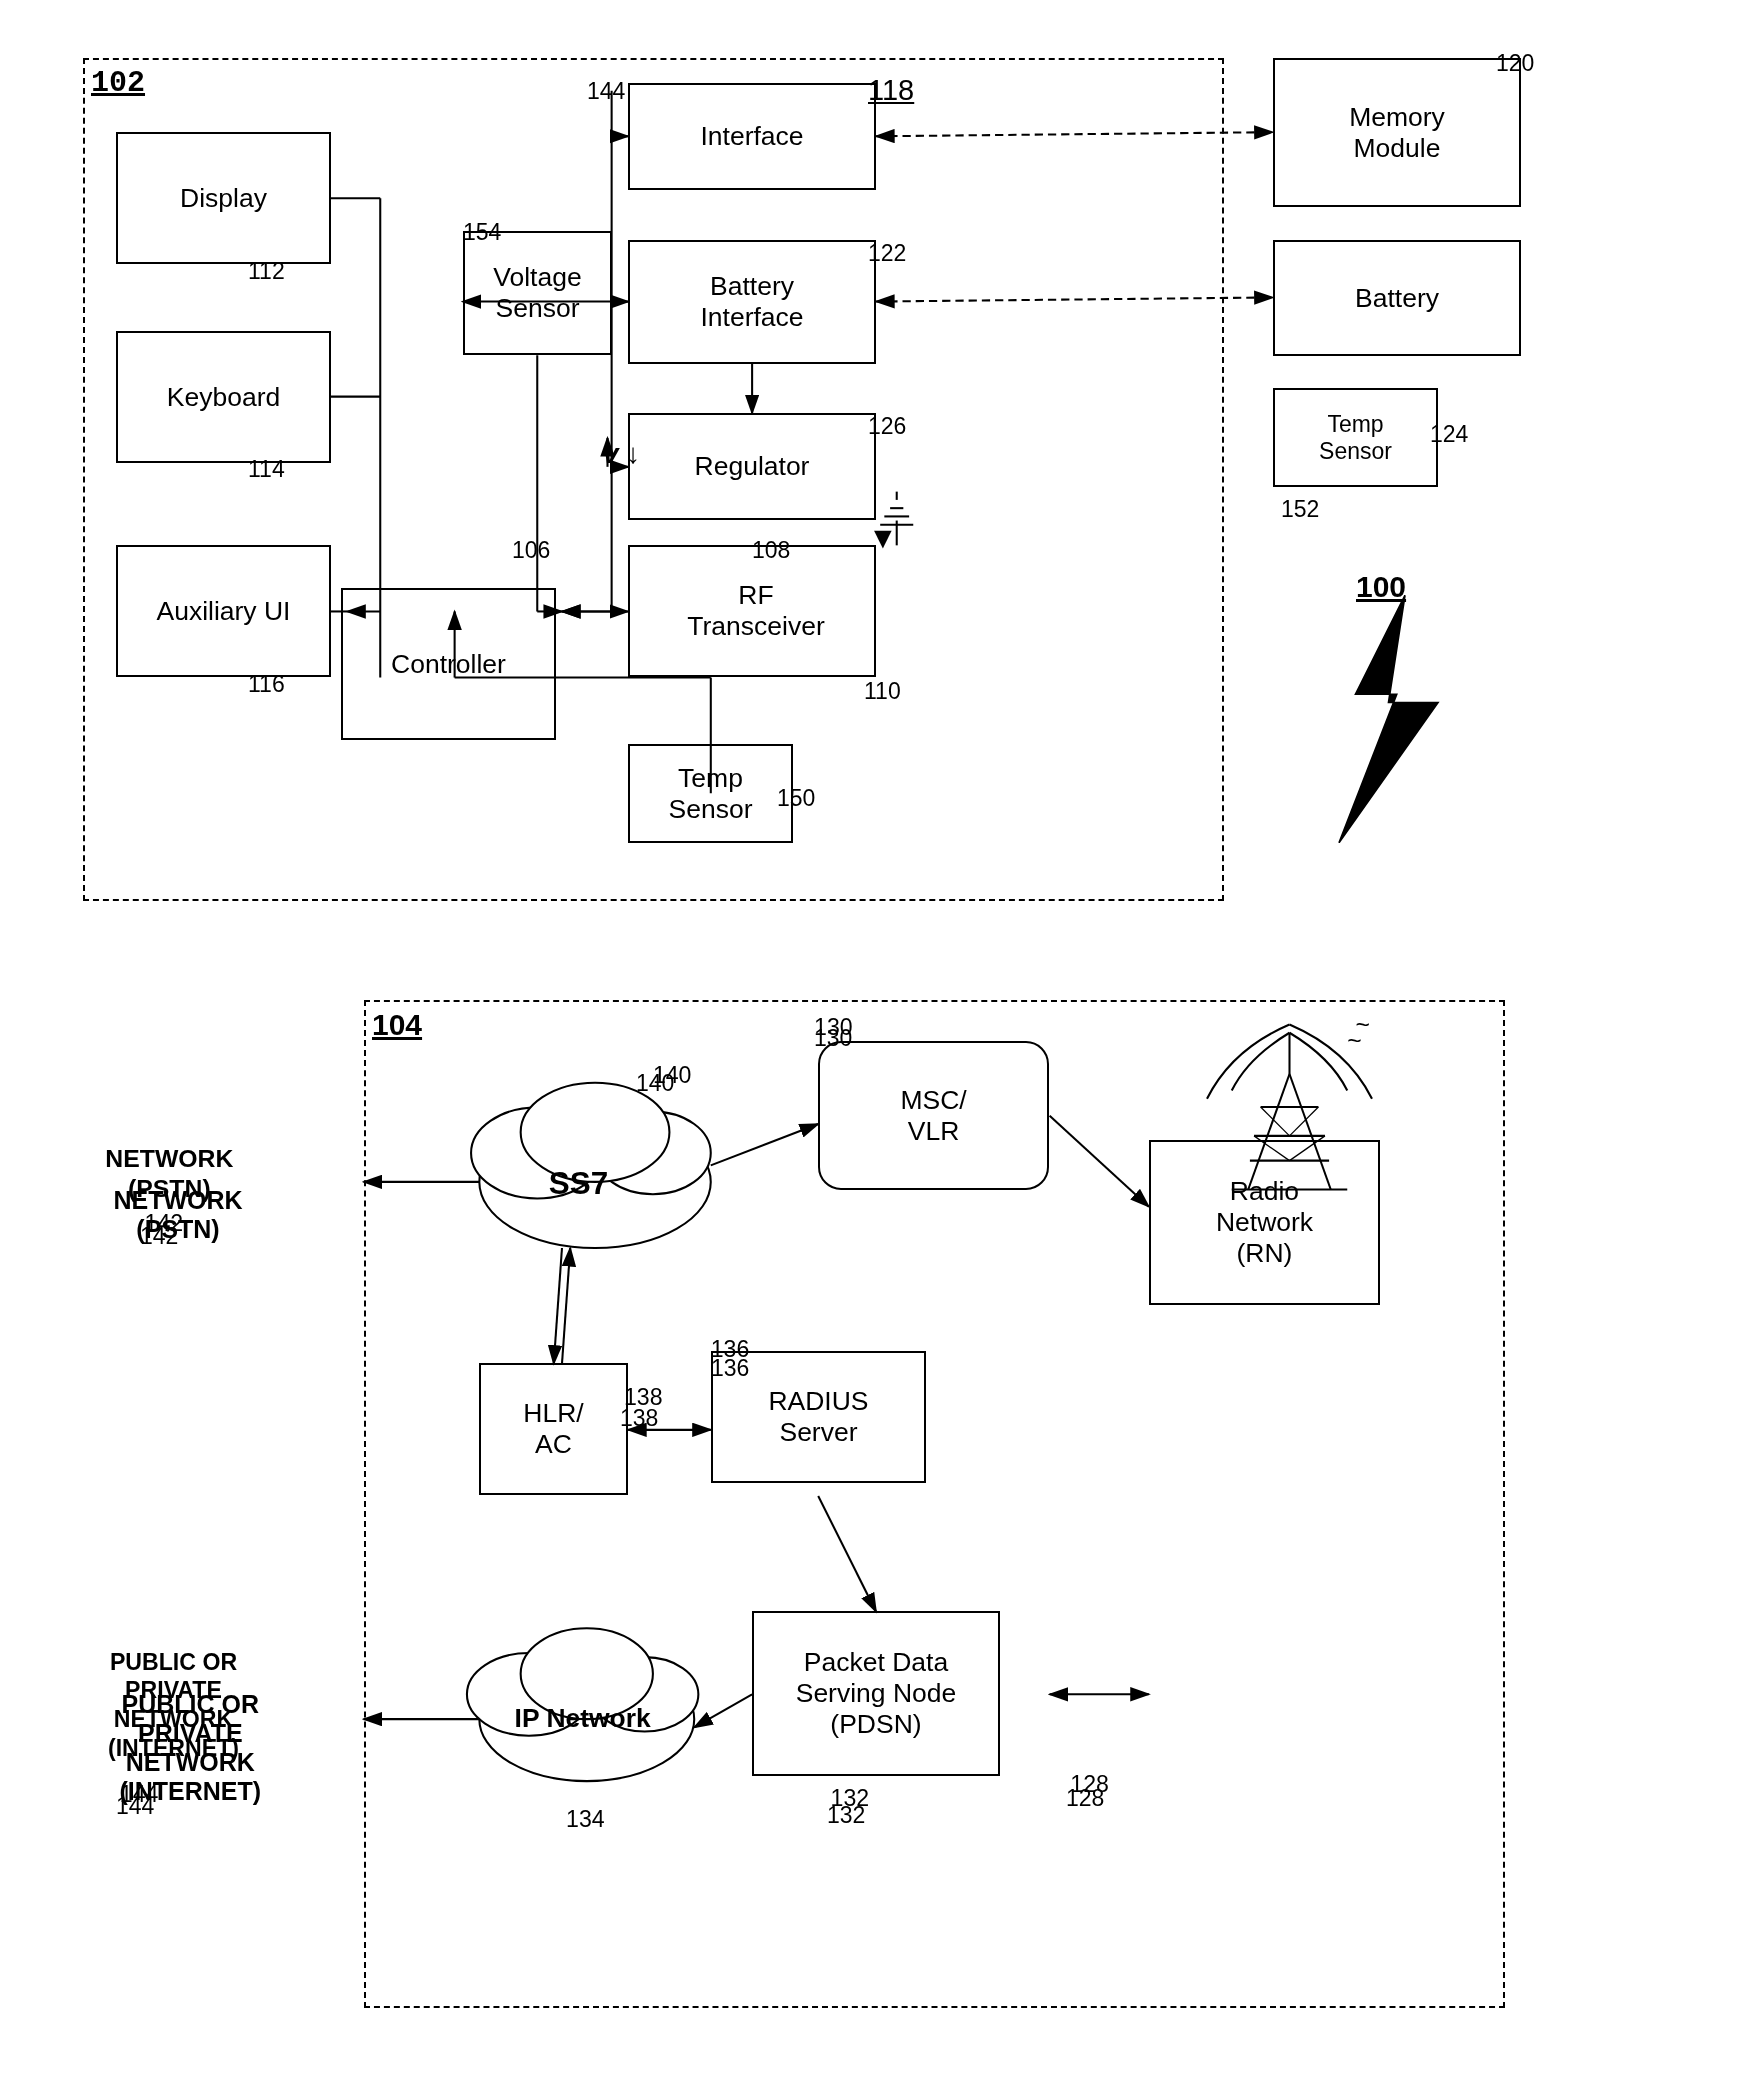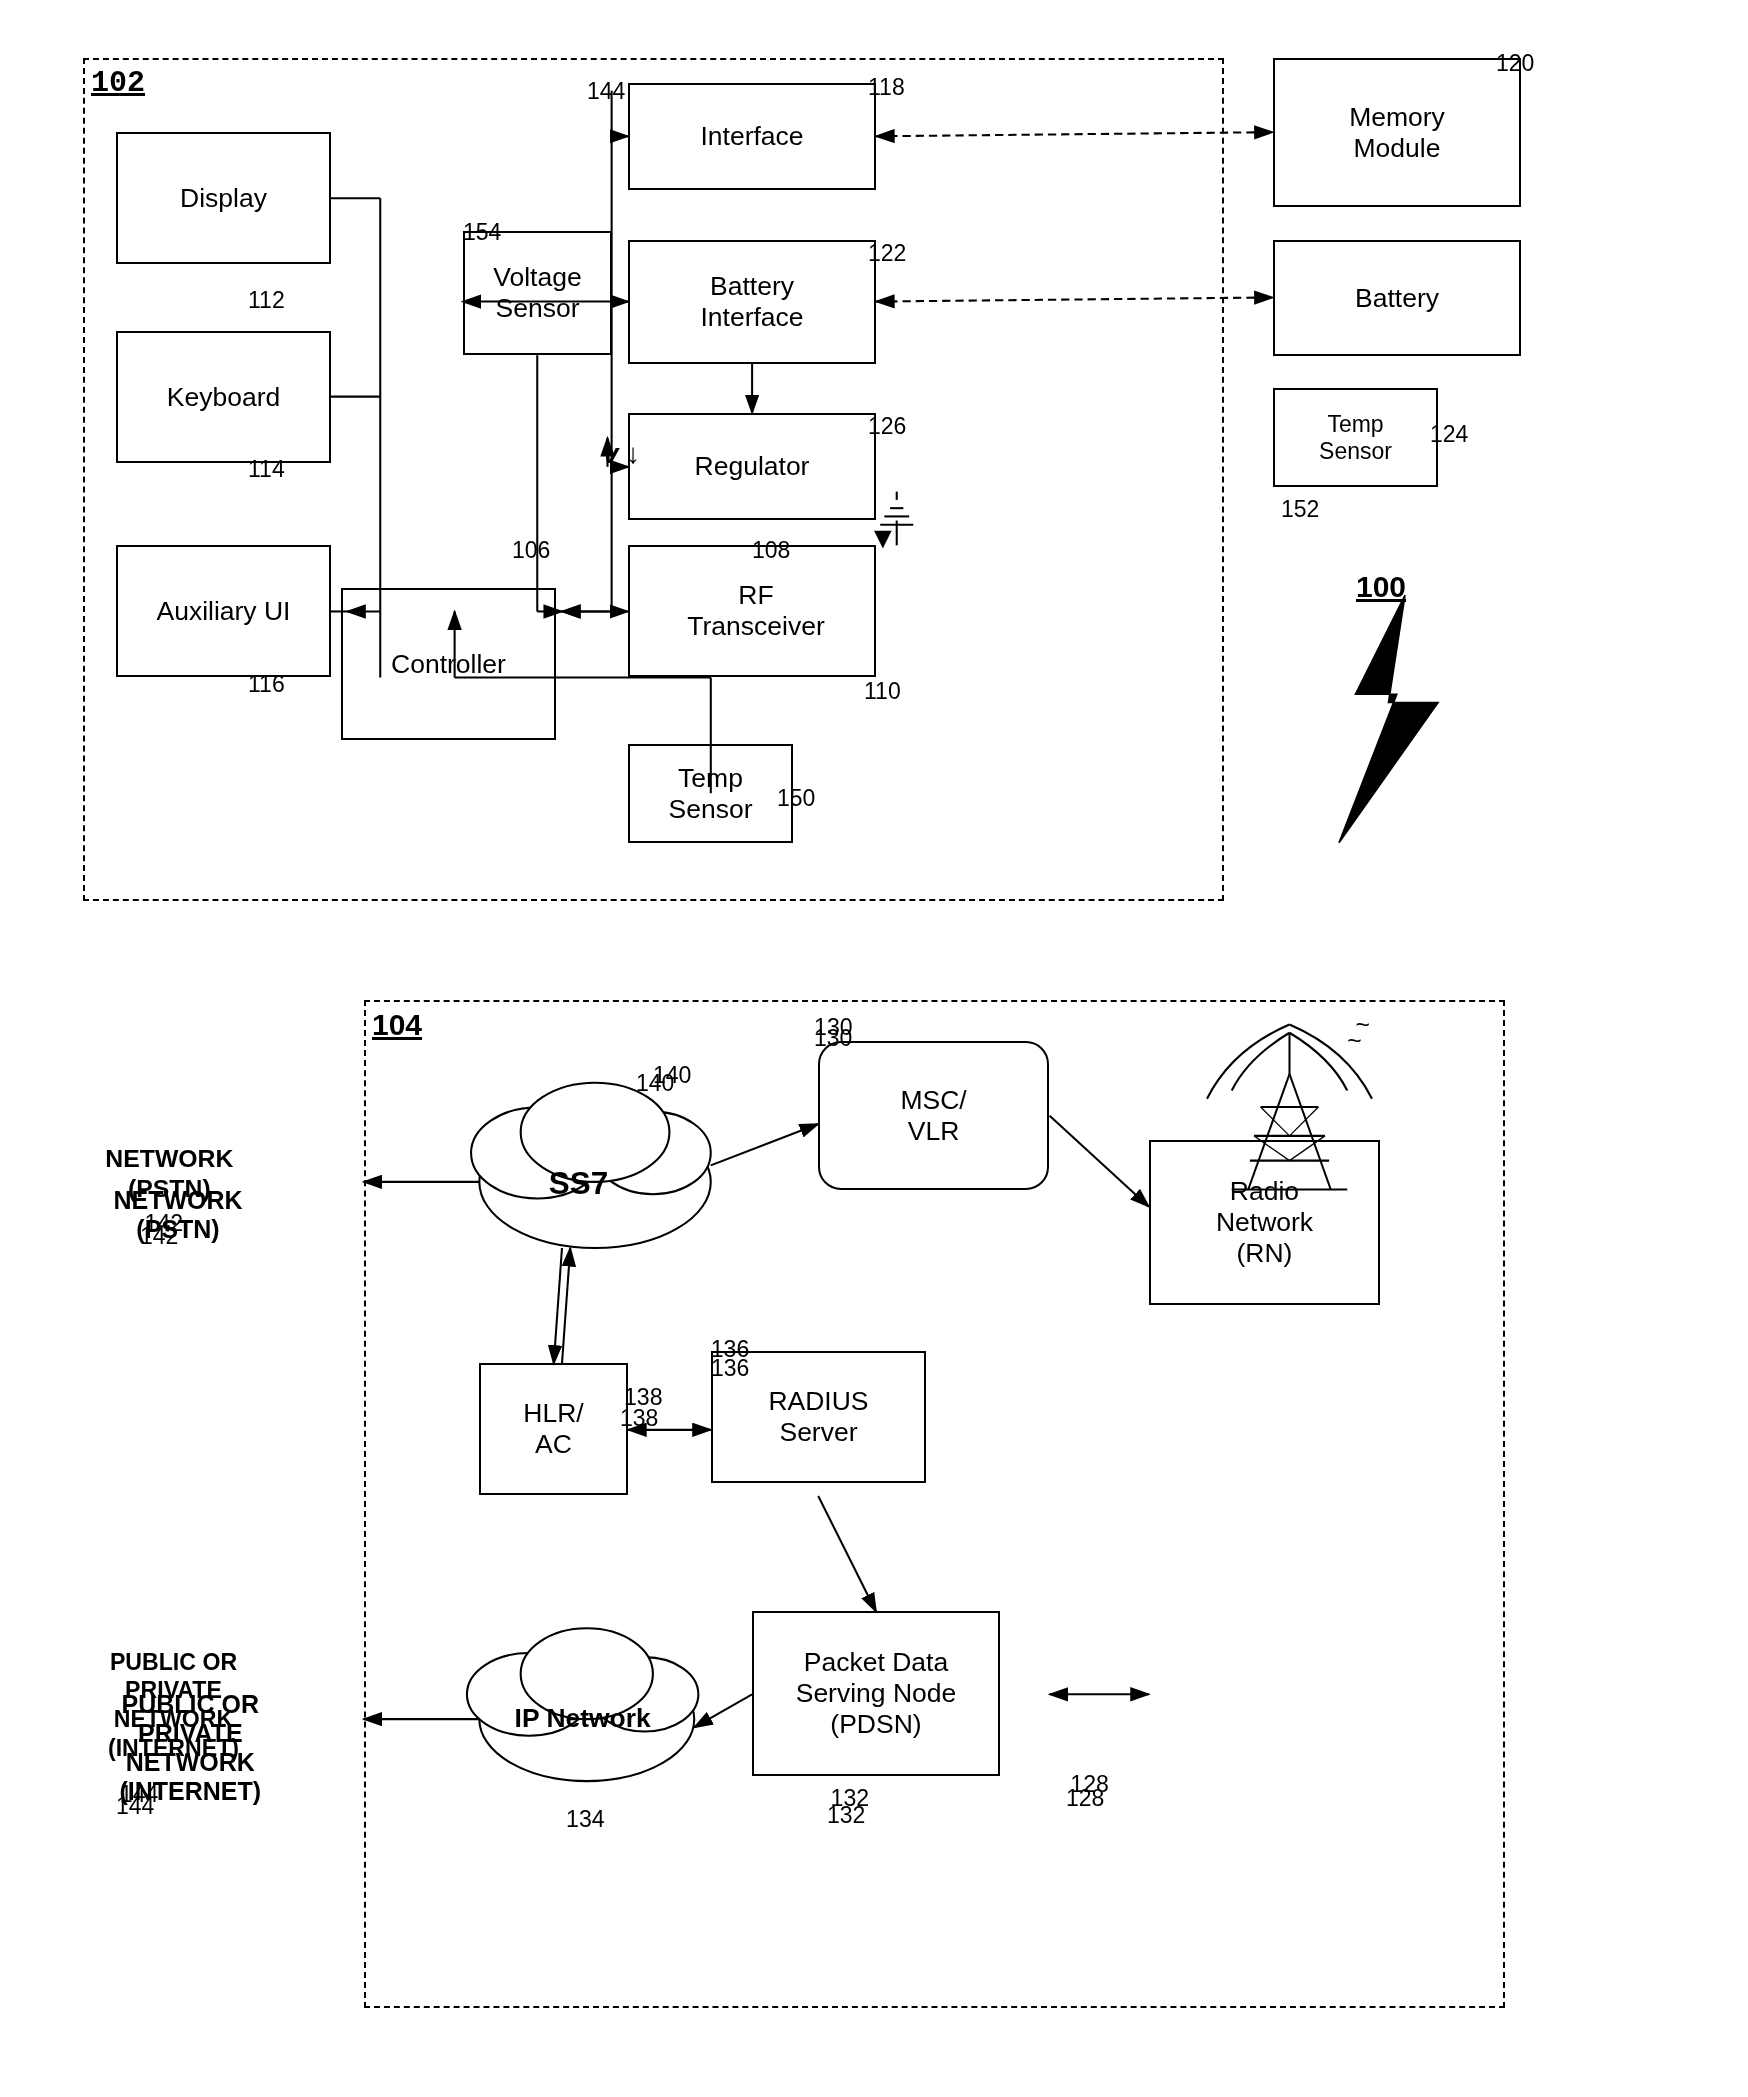--- a/index.html
+++ b/index.html
@@ -61,21 +61,20 @@
       left: 83px;
       top: 99px;
       width: 215px;
       height: 132px;
     }
     .label-112 {
       position: absolute;
       left: 215px;
       top: 225px;
       font-size: 23px;
-      margin-top: 29px;
     }
 
     
     .box-keyboard {
       left: 83px;
       top: 298px;
       width: 215px;
       height: 132px;
     }
     .label-114 {
@@ -103,21 +102,22 @@
     .box-interface {
       left: 595px;
       top: 50px;
       width: 248px;
       height: 107px;
     }
     .label-118 {
       position: absolute;
       left: 835px;
       top: 41px;
-      font-size: 23px;
+      font-size: 29px;
+      text-decoration: underline;
     }
 
     
     .box-battintf {
       left: 595px;
       top: 207px;
       width: 248px;
       height: 124px;
     }
     .label-122 {

